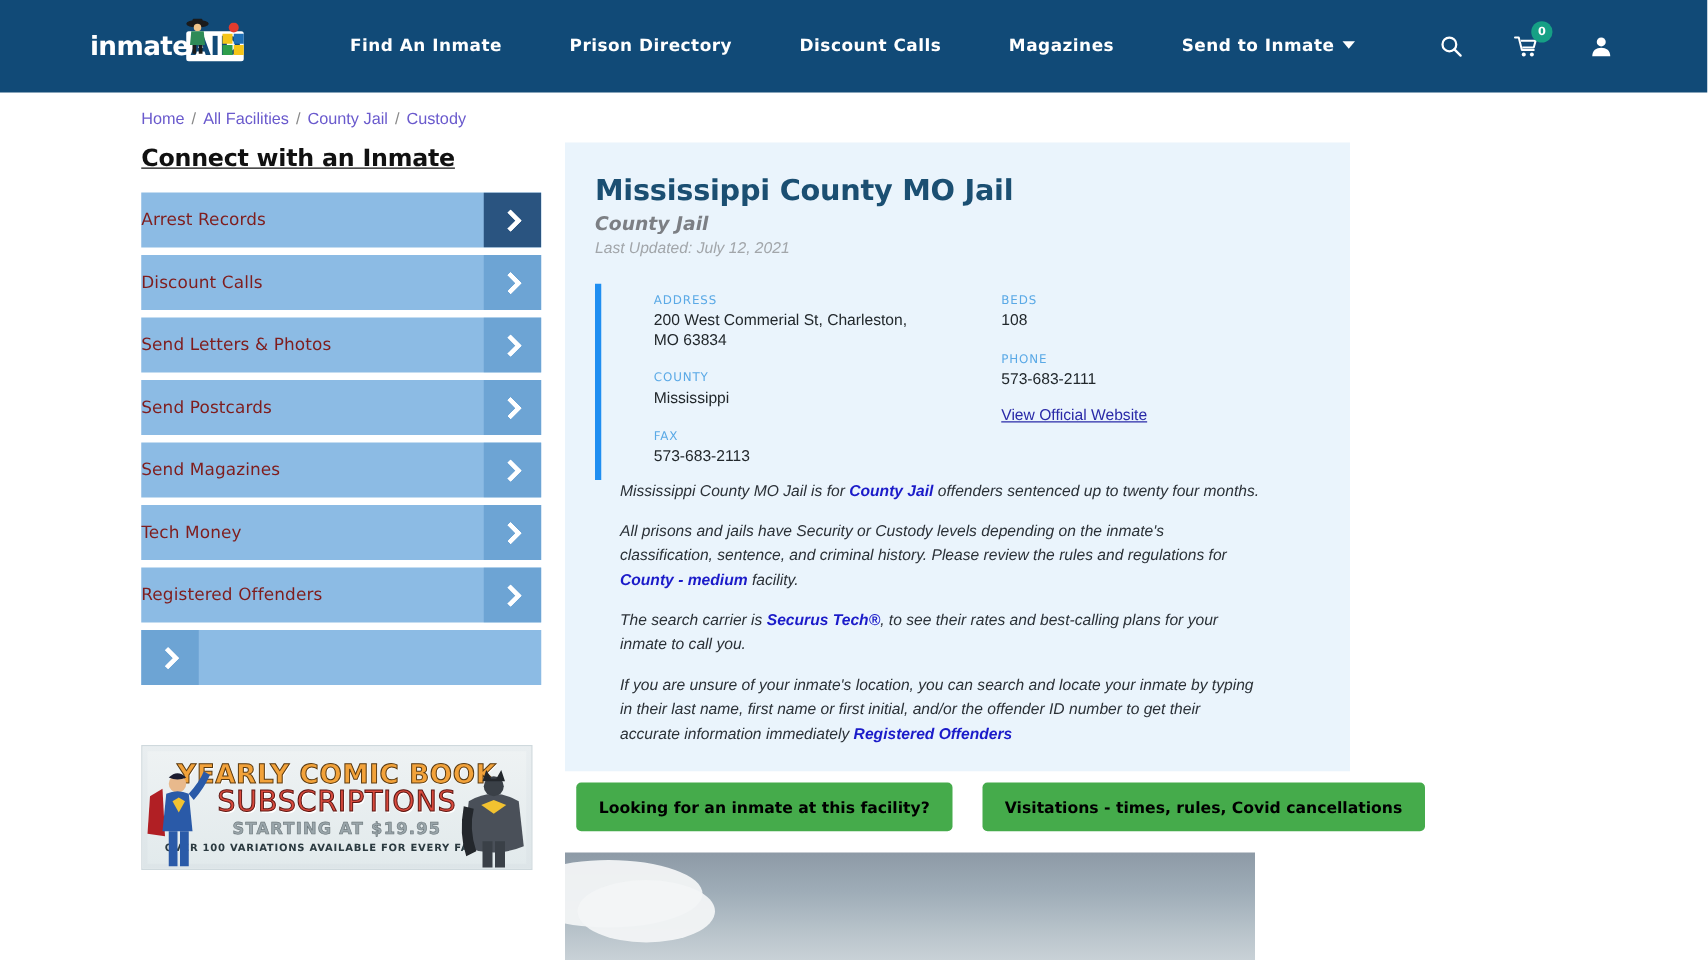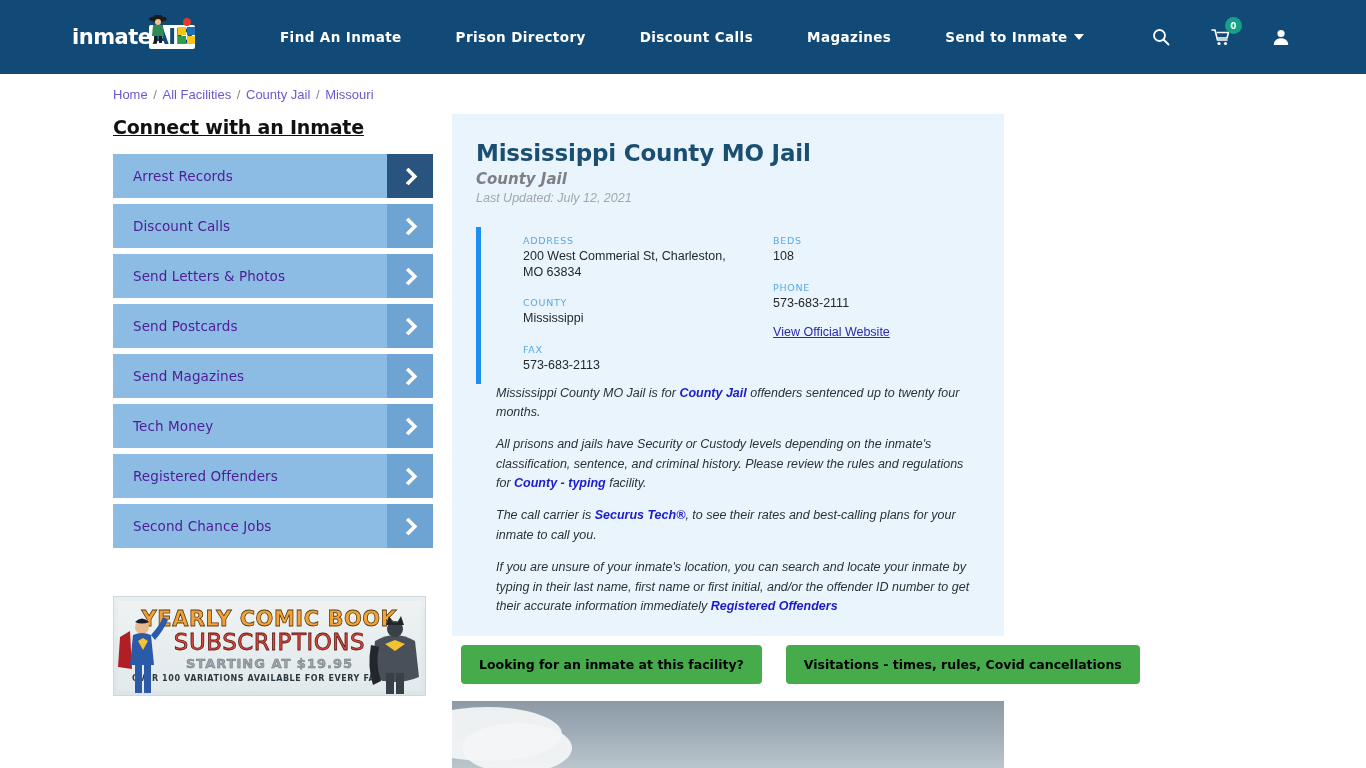--- a/index.html
+++ b/index.html
@@ -172,22 +172,21 @@
     height: 44px;
     margin-bottom: 6px;
     background: #8cbbe4;
     cursor: pointer;
     overflow: hidden;
   }
   .side-btn-label {
     flex: 1;
     display: flex;
     align-items: center;
-    padding-left: 20px;
-    color: #4c1d95;
+    color: #7f1d1d;
     font-size: 13.5px;
     letter-spacing: 0.1px;
     font-family: "DejaVu Sans", sans-serif;
   }
   .side-btn-arrow {
     width: 46px;
     background: #6da4d4;
     display: flex;
     align-items: center;
     justify-content: center;
@@ -269,21 +268,21 @@
   .ad-hero-left { left: 2px; }
   .ad-hero-right { right: 2px; }
 
   
   .main {
     flex: 1;
     padding-top: 12px;
     padding-left: 19px;
   }
   .facility-card {
-    width: 552px;
+    width: 628px;
     background: #eaf4fc;
     padding: 26px 24px 20px 24px;
   }
   .facility-title {
     font-size: 23px;
     font-weight: bold;
     color: #1b4f72;
     letter-spacing: -0.2px;
     font-family: "DejaVu Sans", sans-serif;
   }
@@ -452,21 +451,21 @@
     <div class="hdr-icon">
       <svg width="18" height="18" viewBox="0 0 18 18">
         <circle cx="9" cy="5.5" r="3.6" fill="#ffffff"></circle>
         <path d="M1.8 17 C1.8 12.4 5 10.2 9 10.2 C13 10.2 16.2 12.4 16.2 17 Z" fill="#ffffff"></path>
       </svg>
     </div>
   </div>
 </header>
 
 <div class="breadcrumb">
-  <a>Home</a><span class="sep"> / </span><a>All Facilities</a><span class="sep"> / </span><a>County Jail</a><span class="sep"> / </span><a>Missouri</a>
+  <a>Home</a><span class="sep"> / </span><a>All Facilities</a><span class="sep"> / </span><a>County Jail</a><span class="sep"> / </span><a>Custody</a>
 </div>
 
 <div class="page">
 
   <aside class="sidebar">
     <h2 class="sidebar-title">Connect with an Inmate</h2>
 
     <div class="side-btn active">
       <div class="side-btn-label">Arrest Records</div>
       <div class="side-btn-arrow">
@@ -503,21 +502,20 @@
           <span class="chev"></span>
         </div>
     </div>
     <div class="side-btn">
       <div class="side-btn-label">Registered Offenders</div>
       <div class="side-btn-arrow">
           <span class="chev"></span>
         </div>
     </div>
     <div class="side-btn">
-      <div class="side-btn-label">Second Chance Jobs</div>
       <div class="side-btn-arrow">
           <span class="chev"></span>
         </div>
     </div>
 
     <div class="ad-banner">
       <div class="ad-inner">
         <div class="ad-l1">YEARLY COMIC BOOK</div>
         <div class="ad-l2">SUBSCRIPTIONS</div>
         <div class="ad-l3">STARTING AT $19.95</div>
@@ -575,22 +573,22 @@
           <div class="info-group">
             <div class="info-label">PHONE</div>
             <div class="info-value">573-683-2111</div>
             <a class="official-link">View Official Website</a>
           </div>
         </div>
       </div>
 
       <div class="desc">
         <p><span>Mississippi County MO Jail is for </span><a>County Jail</a><span> offenders sentenced up to twenty four months.</span></p>
-        <p><span>All prisons and jails have Security or Custody levels depending on the inmate's classification, sentence, and criminal history. Please review the rules and regulations for </span><a>County - typing</a><span> facility.</span></p>
-        <p><span>The call carrier is </span><a>Securus Tech®</a><span>, to see their rates and best-calling plans for your inmate to call you.</span></p>
+        <p><span>All prisons and jails have Security or Custody levels depending on the inmate's classification, sentence, and criminal history. Please review the rules and regulations for </span><a>County - medium</a><span> facility.</span></p>
+        <p><span>The search carrier is </span><a>Securus Tech®</a><span>, to see their rates and best-calling plans for your inmate to call you.</span></p>
         <p><span>If you are unsure of your inmate's location, you can search and locate your inmate by typing in their last name, first name or first initial, and/or the offender ID number to get their accurate information immediately </span><a>Registered Offenders</a></p>
       </div>
     </section>
 
     <div class="cta-row">
       <button class="cta-btn">Looking for an inmate at this facility?</button>
       <button class="cta-btn">Visitations - times, rules, Covid cancellations</button>
     </div>
 
     <div class="photo">

